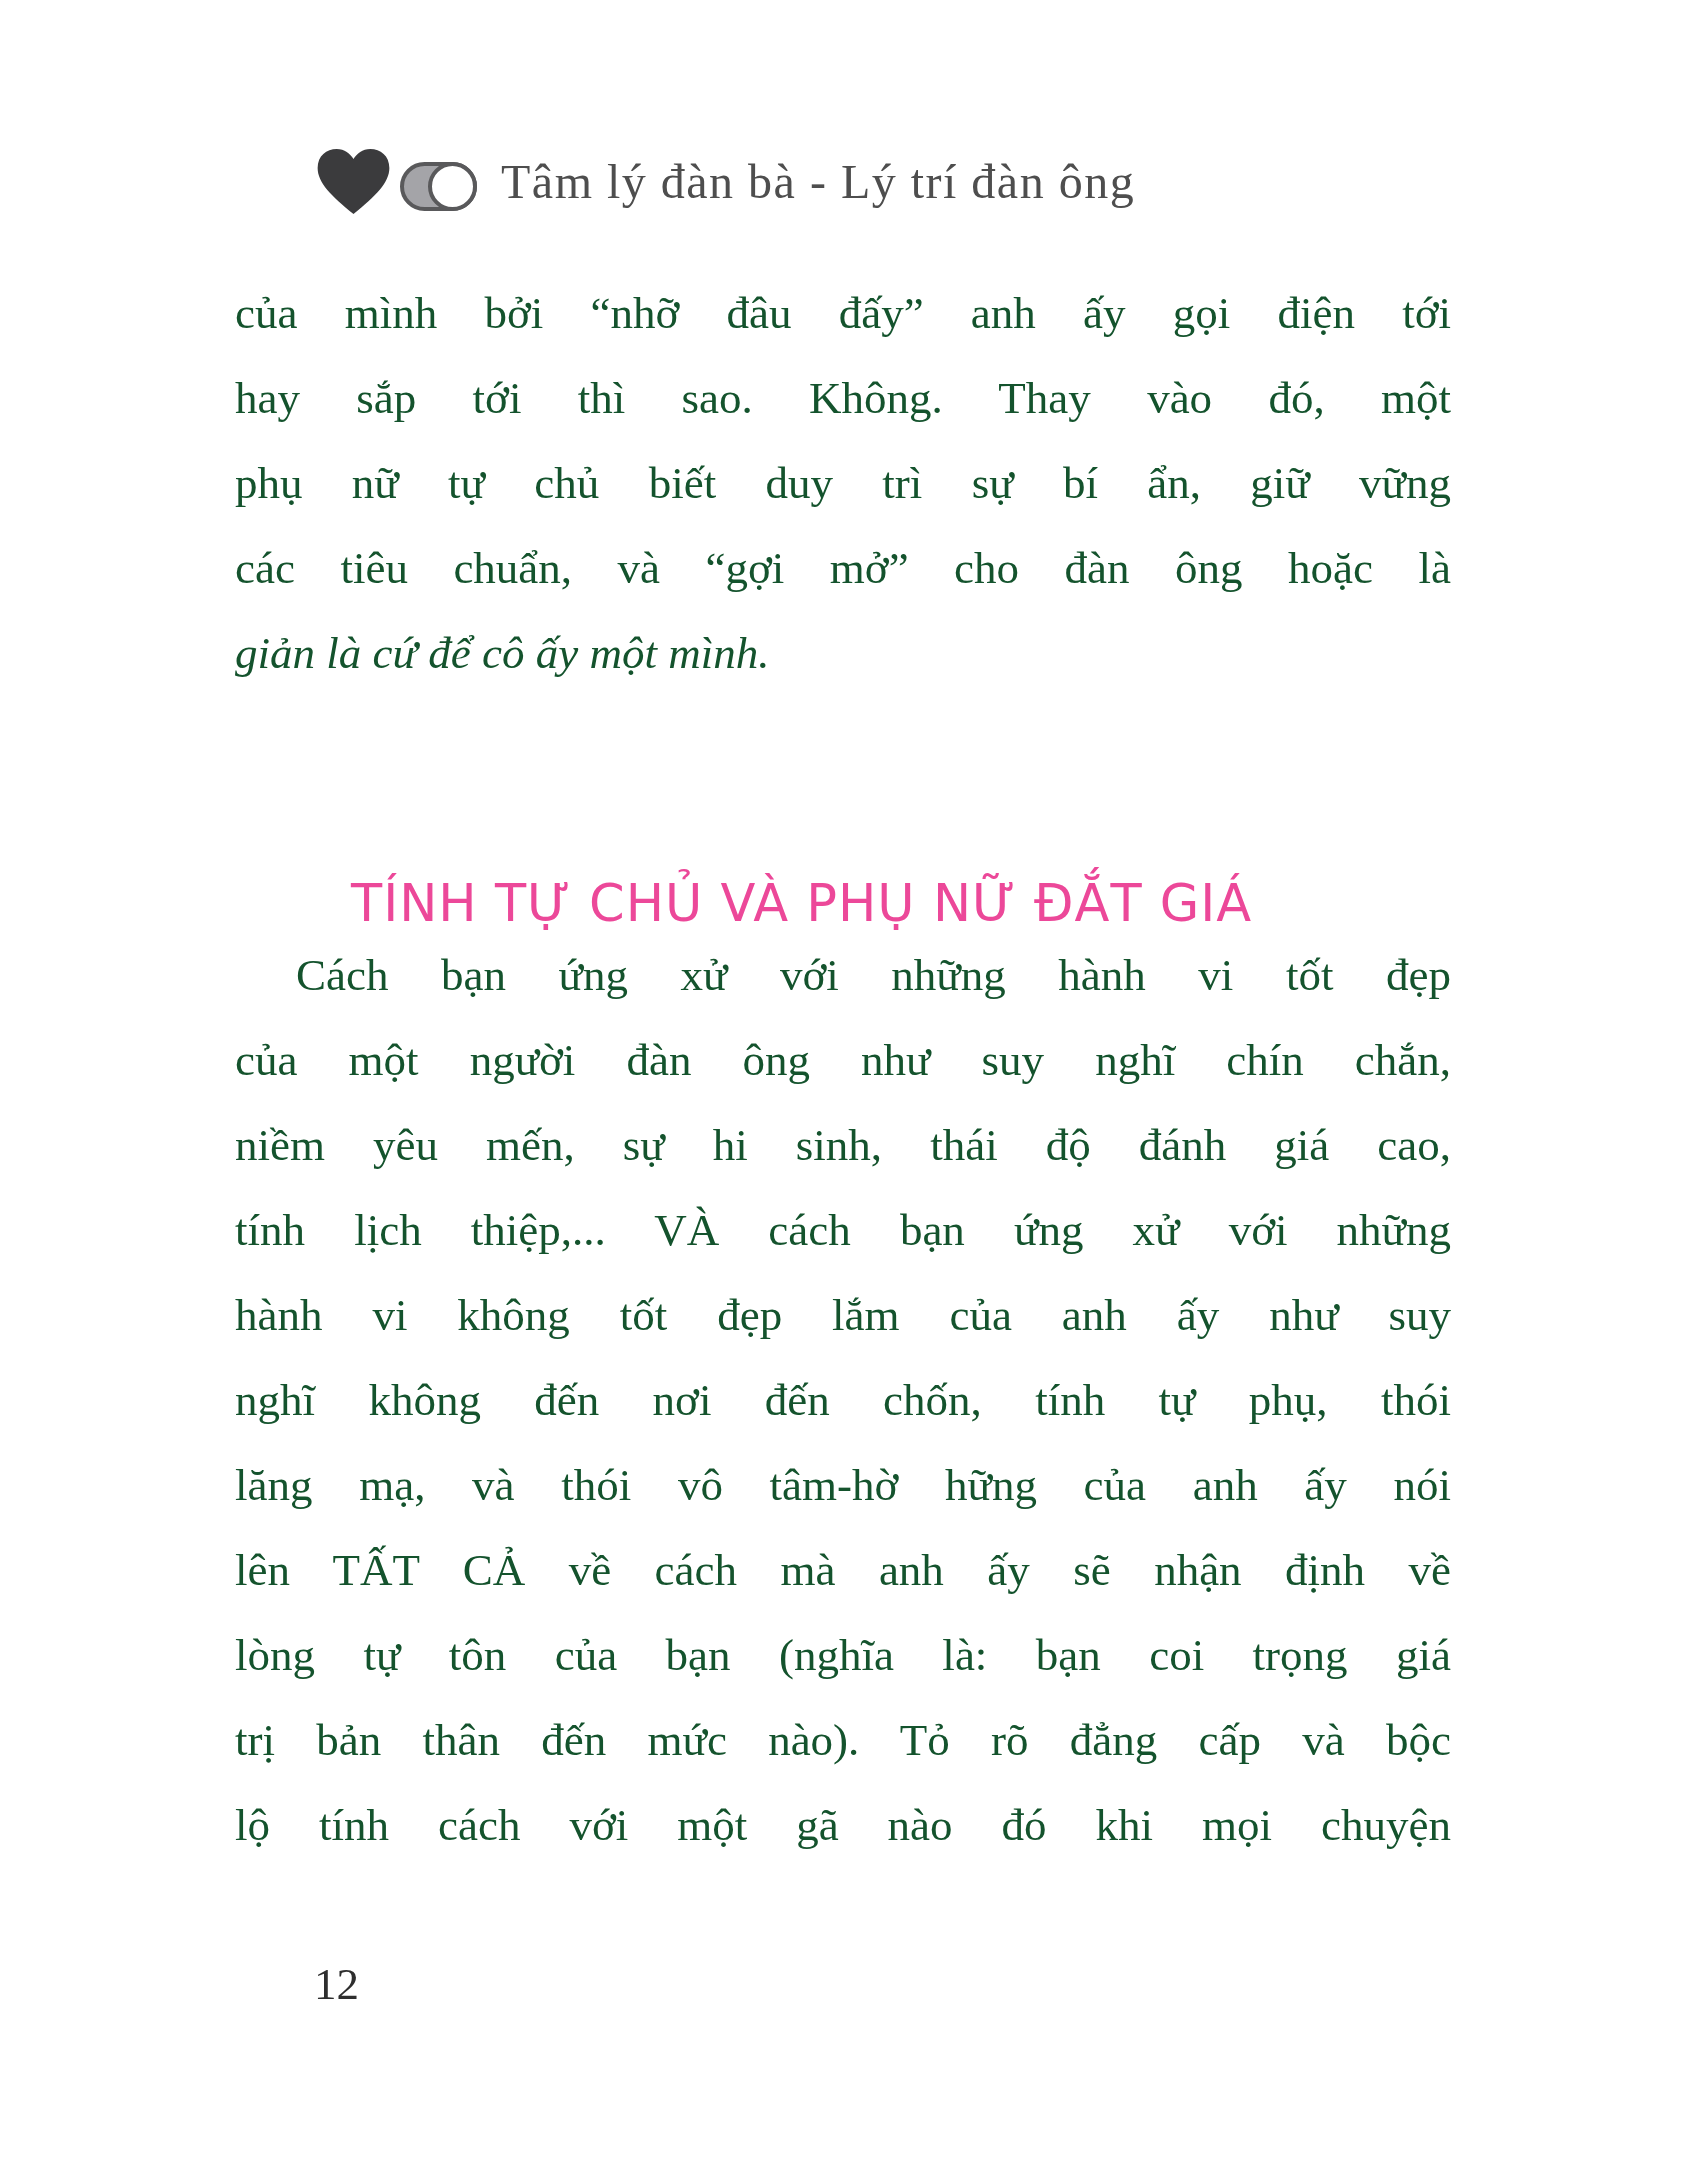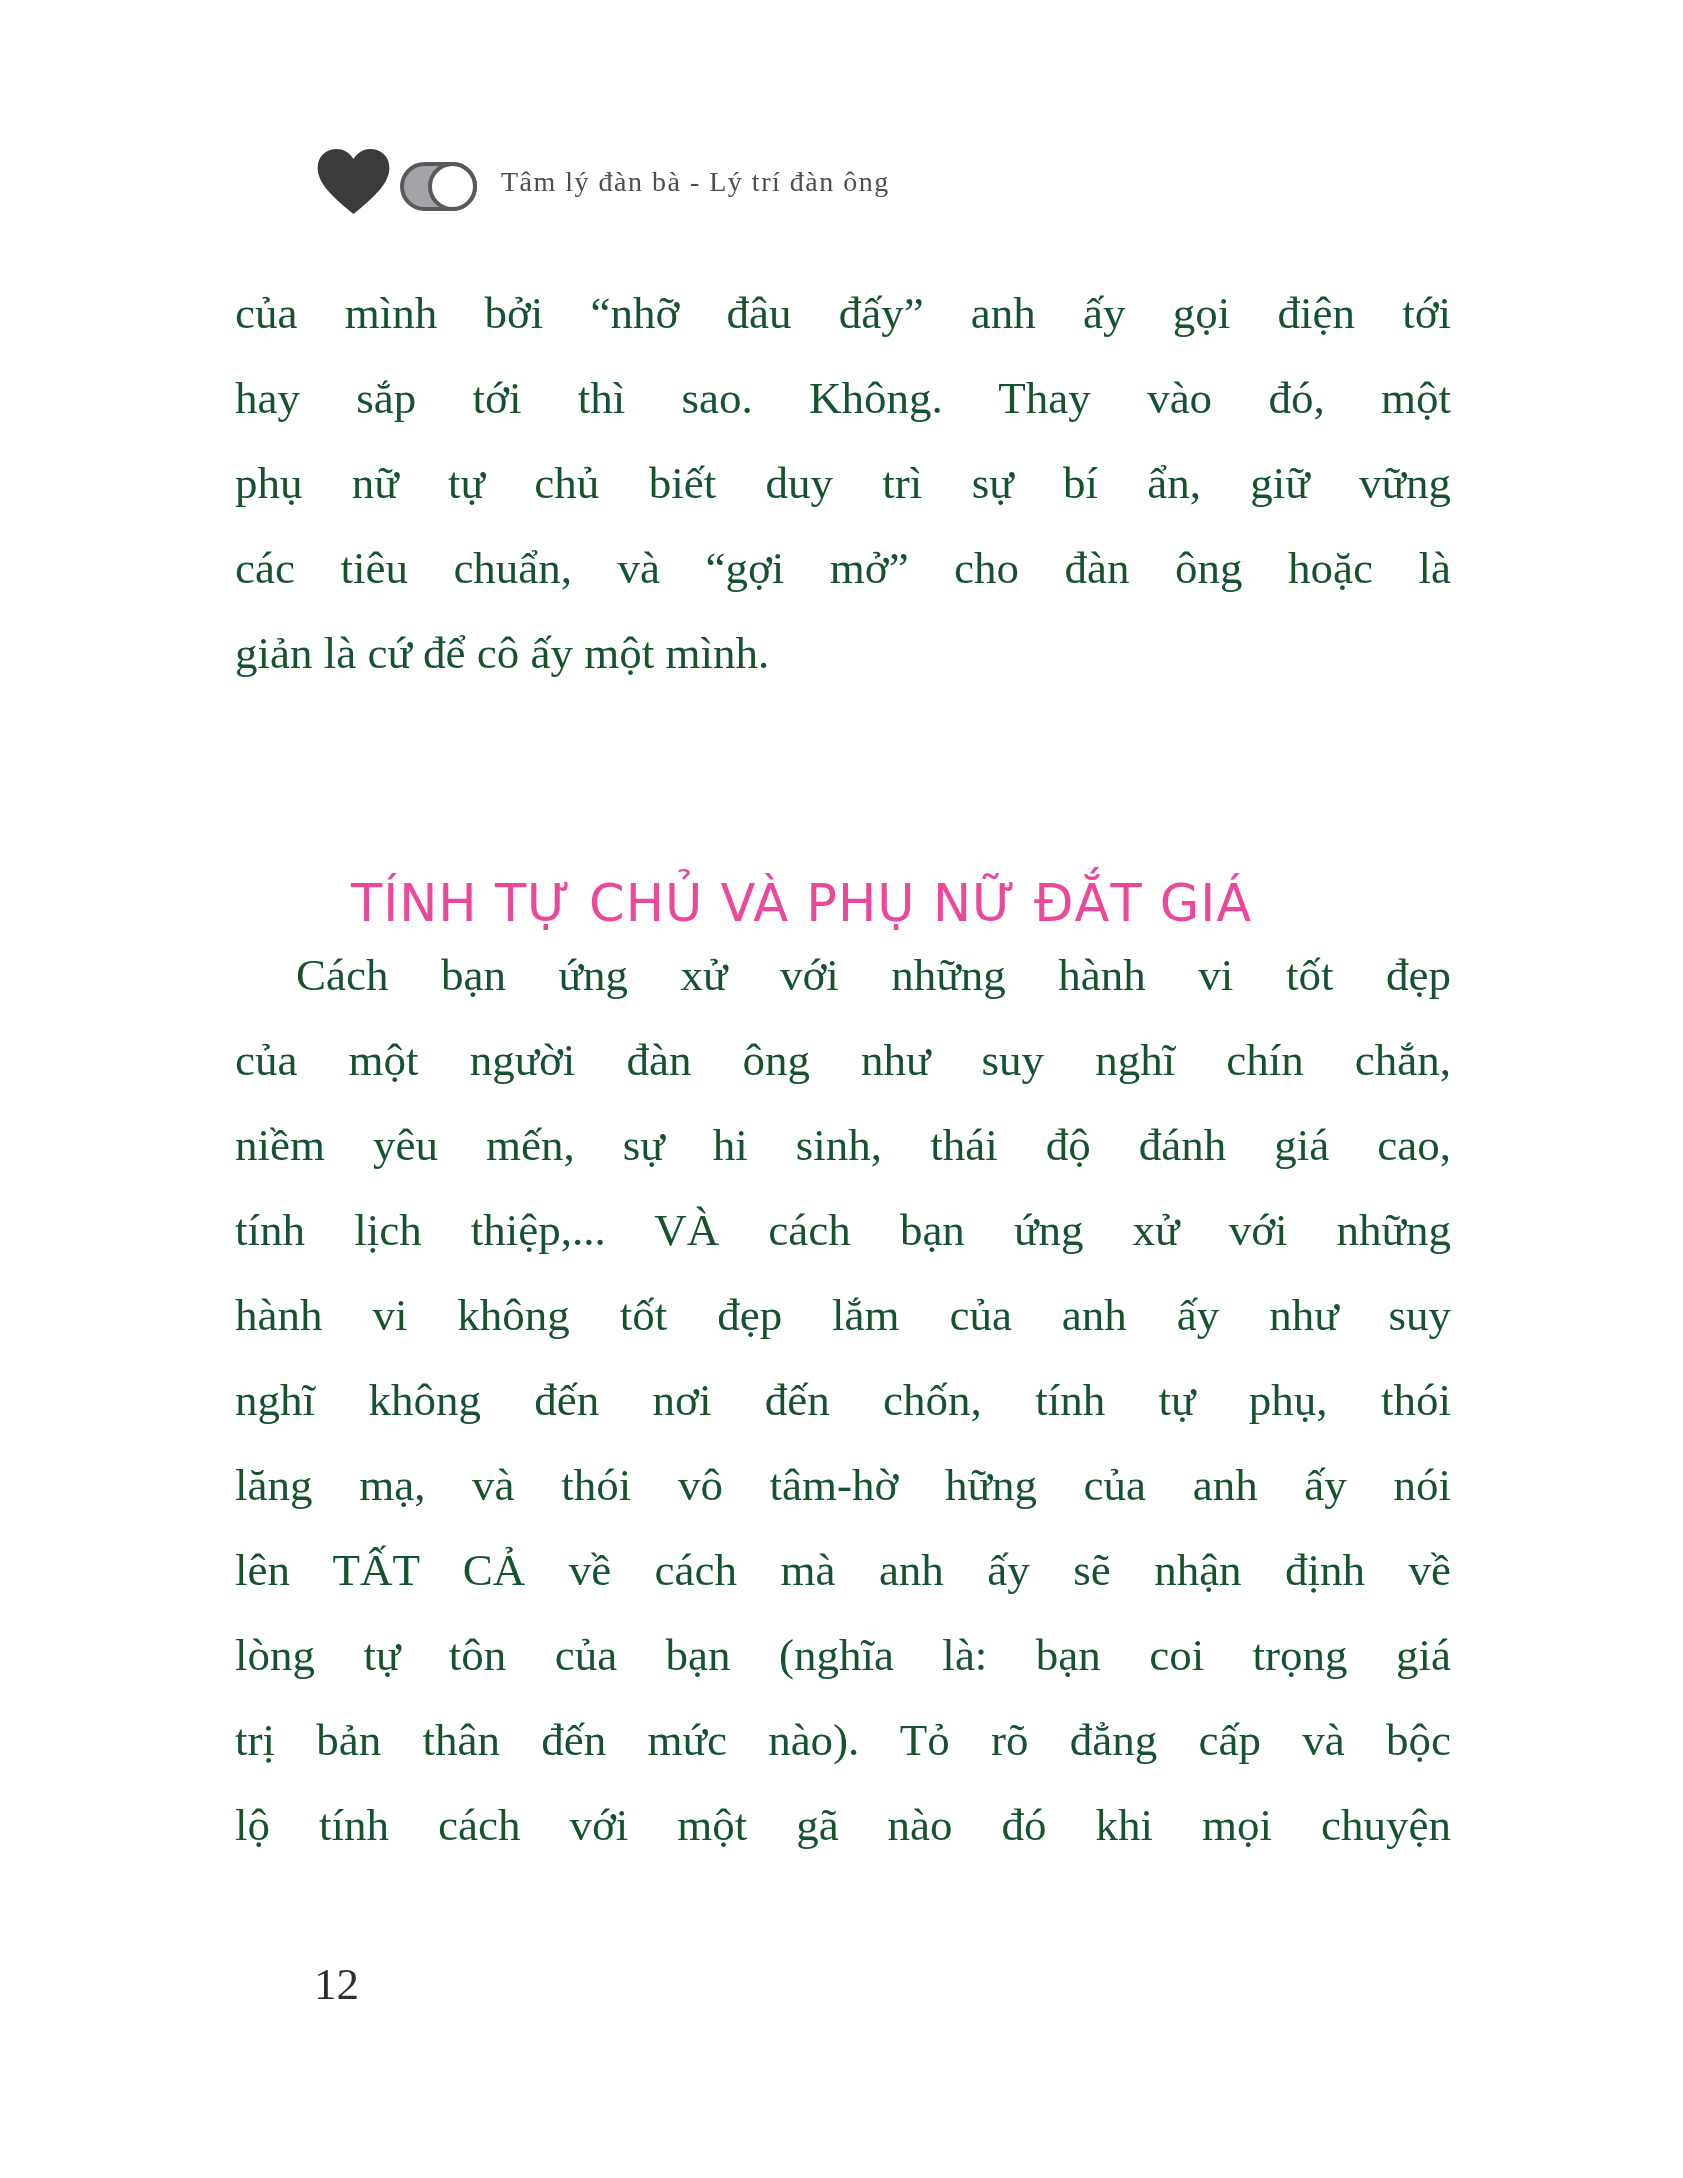--- a/index.html
+++ b/index.html
@@ -20,32 +20,32 @@
     box-sizing:border-box;background:#a4a4a8;
     border:4px solid #59595b;border-radius:26px;
   }
   .toggle-knob{
     position:absolute;right:-4px;top:-4px;width:49px;height:49px;
     box-sizing:border-box;background:#ffffff;
     border:4px solid #59595b;border-radius:50%;
   }
   .header-title{
     position:absolute;left:184px;top:0;height:69px;line-height:69px;
-    font-size:28px;color:#4e4e4e;letter-spacing:1.5px;white-space:nowrap;
+    font-size:48px;color:#4e4e4e;letter-spacing:1.5px;white-space:nowrap;
   }
 
   
   .para{
     position:absolute;left:235px;width:1216px;
     font-size:45px;line-height:85px;color:#14532d;
   }
   .para-1{top:271px;}
   .para-2{top:933px;}
   .line{text-align:justify;text-align-last:justify;}
-  .line--end{text-align-last:left;}
+  .line--end{text-align-last:left;font-style:italic;}
   .line--indent{text-indent:61px;}
 
   
   .section-heading{
     position:absolute;left:351px;top:871px;width:1089px;
     font-family:"DejaVu Sans","Liberation Sans",sans-serif;
     font-size:51px;line-height:65px;color:#ec4899;
     letter-spacing:1px;white-space:nowrap;
   }
 

